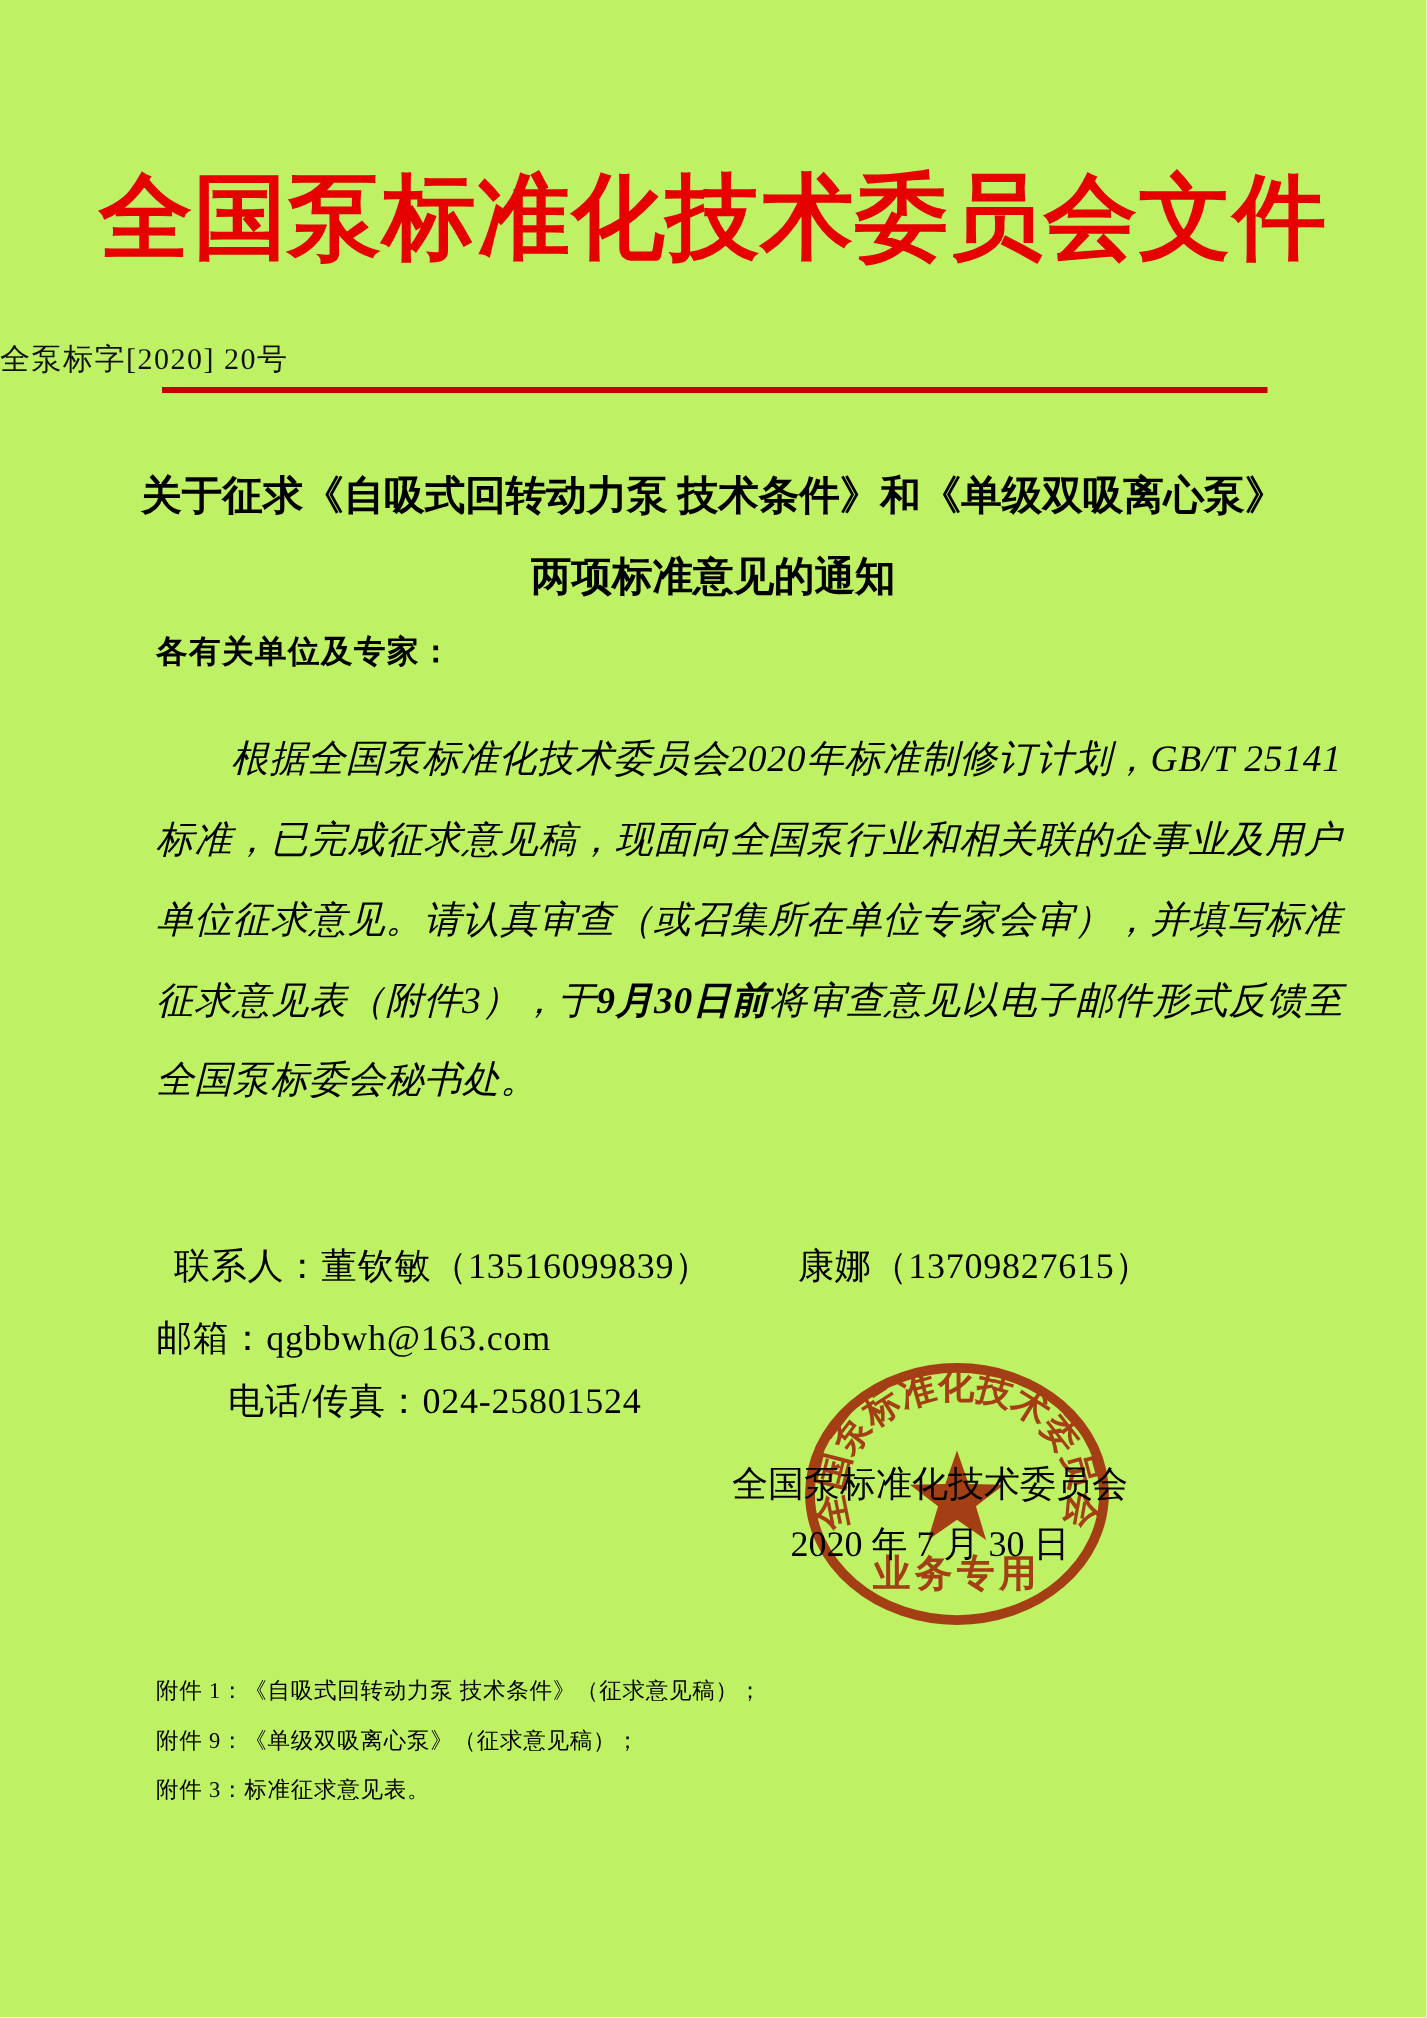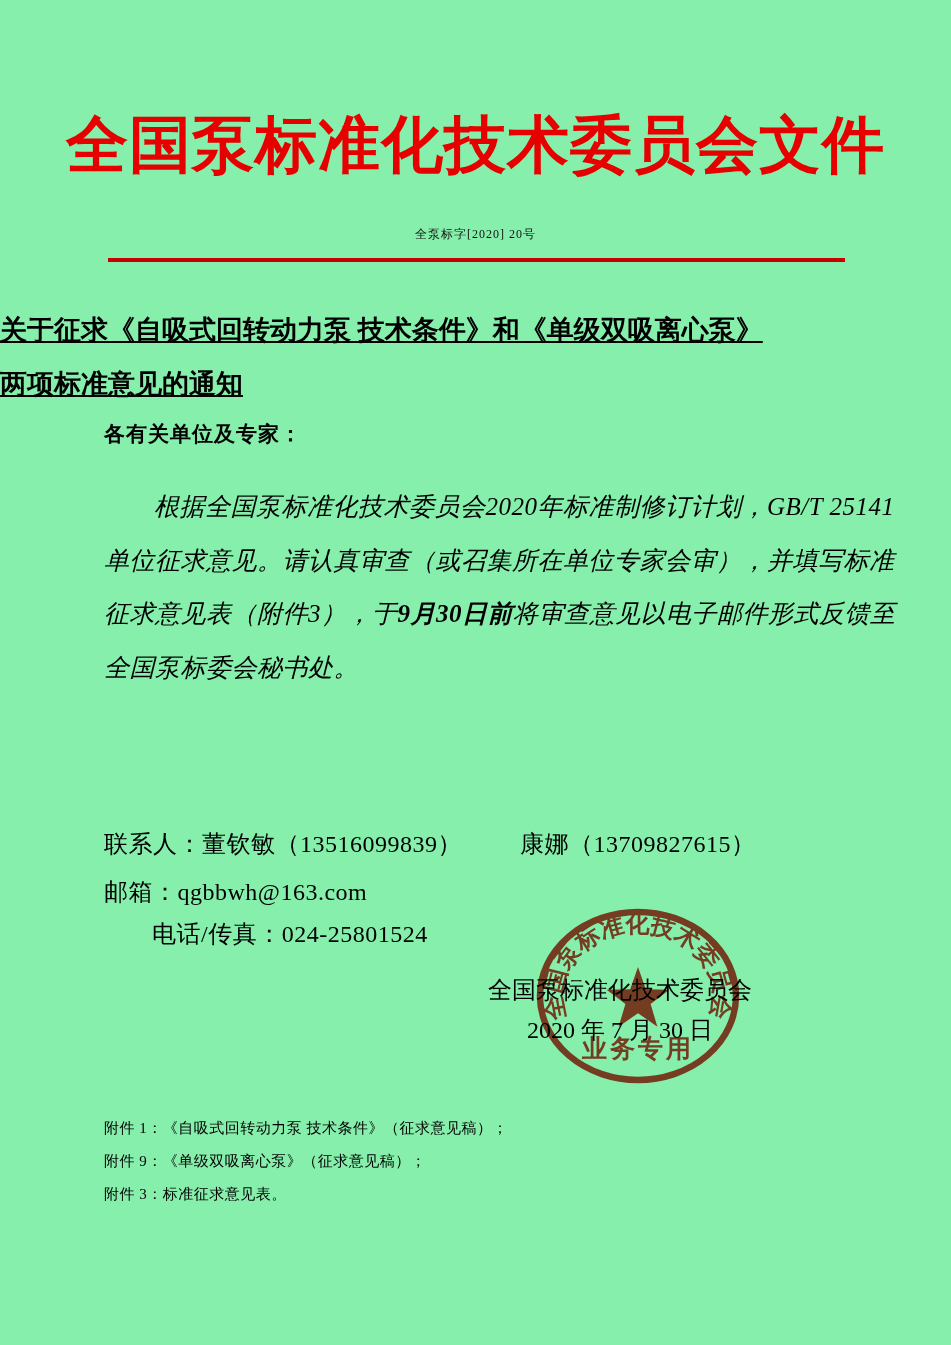--- a/index.html
+++ b/index.html
@@ -11,62 +11,61 @@
     width: 951px;
     height: 1345px;
     position: relative;
     font-family: "Liberation Serif", "DejaVu Serif", serif;
     color: #000000;
     overflow: hidden;
   }
   .page {
     position: absolute;
     inset: 0;
-    background: #86efac;
+    background: #bef264;
   }
   .header-title {
     position: absolute;
     top: 103px;
     left: 0;
     width: 100%;
     text-align: center;
     font-size: 62px;
     font-weight: bold;
     color: #e60000;
     letter-spacing: 1px;
     white-space: nowrap;
   }
   .doc-number {
     position: absolute;
     top: 226px;
     left: 0;
     width: 100%;
-    text-align: center;
-    font-size: 12px;
+    font-size: 20px;
     color: #111111;
     letter-spacing: 1px;
   }
   .red-rule {
     position: absolute;
     top: 258px;
     left: 108px;
     width: 737px;
     height: 4px;
     background: #c40000;
   }
   .notice-title {
     position: absolute;
     top: 303px;
     left: 0;
     width: 100%;
+    text-align: center;
     font-size: 27px;
     font-weight: bold;
     line-height: 54px;
     color: #000000;
-    text-decoration: underline;
   }
   .salutation {
     position: absolute;
     top: 420px;
     left: 104px;
     font-size: 21px;
     font-weight: bold;
     letter-spacing: 1px;
   }
   .body-block {
@@ -90,21 +89,21 @@
   }
   .indent { text-indent: 50px; }
   .bold { font-weight: bold; }
   .contact-block {
     position: absolute;
     left: 104px;
     top: 828px;
     font-size: 24px;
     letter-spacing: 0.5px;
   }
-  .contact-line1 { position: absolute; top: 0; left: 0; white-space: nowrap; }
+  .contact-line1 { position: absolute; top: 0; left: 12px; white-space: nowrap; }
   .contact-line2 { position: absolute; top: 48px; left: 0; white-space: nowrap; }
   .contact-line3 { position: absolute; top: 90px; left: 0; white-space: nowrap; margin-left: 48px; }
   .contact-gap { display: inline-block; width: 58px; }
   .signature-block {
     position: absolute;
     top: 970px;
     left: 470px;
     width: 300px;
     text-align: center;
     font-size: 24px;
@@ -143,20 +142,21 @@
 
   <div class="notice-title">
     <div>关于征求《自吸式回转动力泵 技术条件》和《单级双吸离心泵》</div>
     <div>两项标准意见的通知</div>
   </div>
 
   <div class="salutation">各有关单位及专家：</div>
 
   <div class="body-block">
     <div class="body-line indent">根据全国泵标准化技术委员会2020年标准制修订计划，GB/T 25141</div>
+    <div class="body-line">标准，已完成征求意见稿，现面向全国泵行业和相关联的企事业及用户</div>
     <div class="body-line">单位征求意见。请认真审查（或召集所在单位专家会审），并填写标准</div>
     <div class="body-line"><span>征求意见表（附件3），于</span><span class="bold">9月30日前</span><span>将审查意见以电子邮件形式反馈至</span></div>
     <div class="body-line last">全国泵标委会秘书处。</div>
   </div>
 
   <div class="contact-block">
     <div class="contact-line1"><span>联系人：</span><span>董钦敏（13516099839）</span><span class="contact-gap"></span><span>康娜（13709827615）</span></div>
     <div class="contact-line2"><span>邮箱：</span><span>qgbbwh@163.com</span></div>
     <div class="contact-line3"><span>电话/传真：</span><span>024-25801524</span></div>
   </div>

